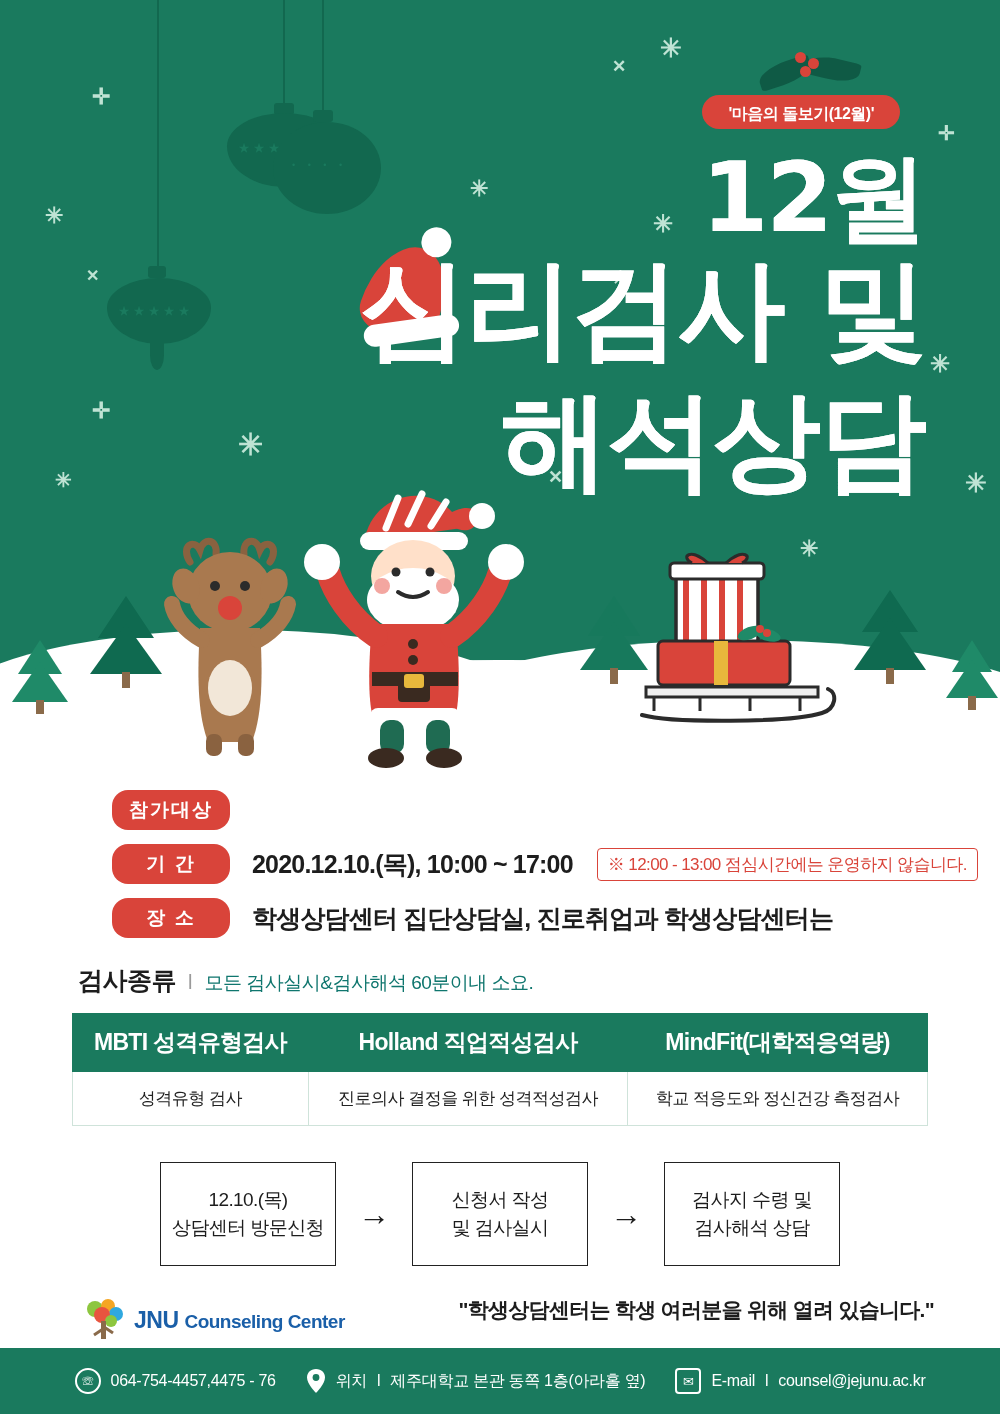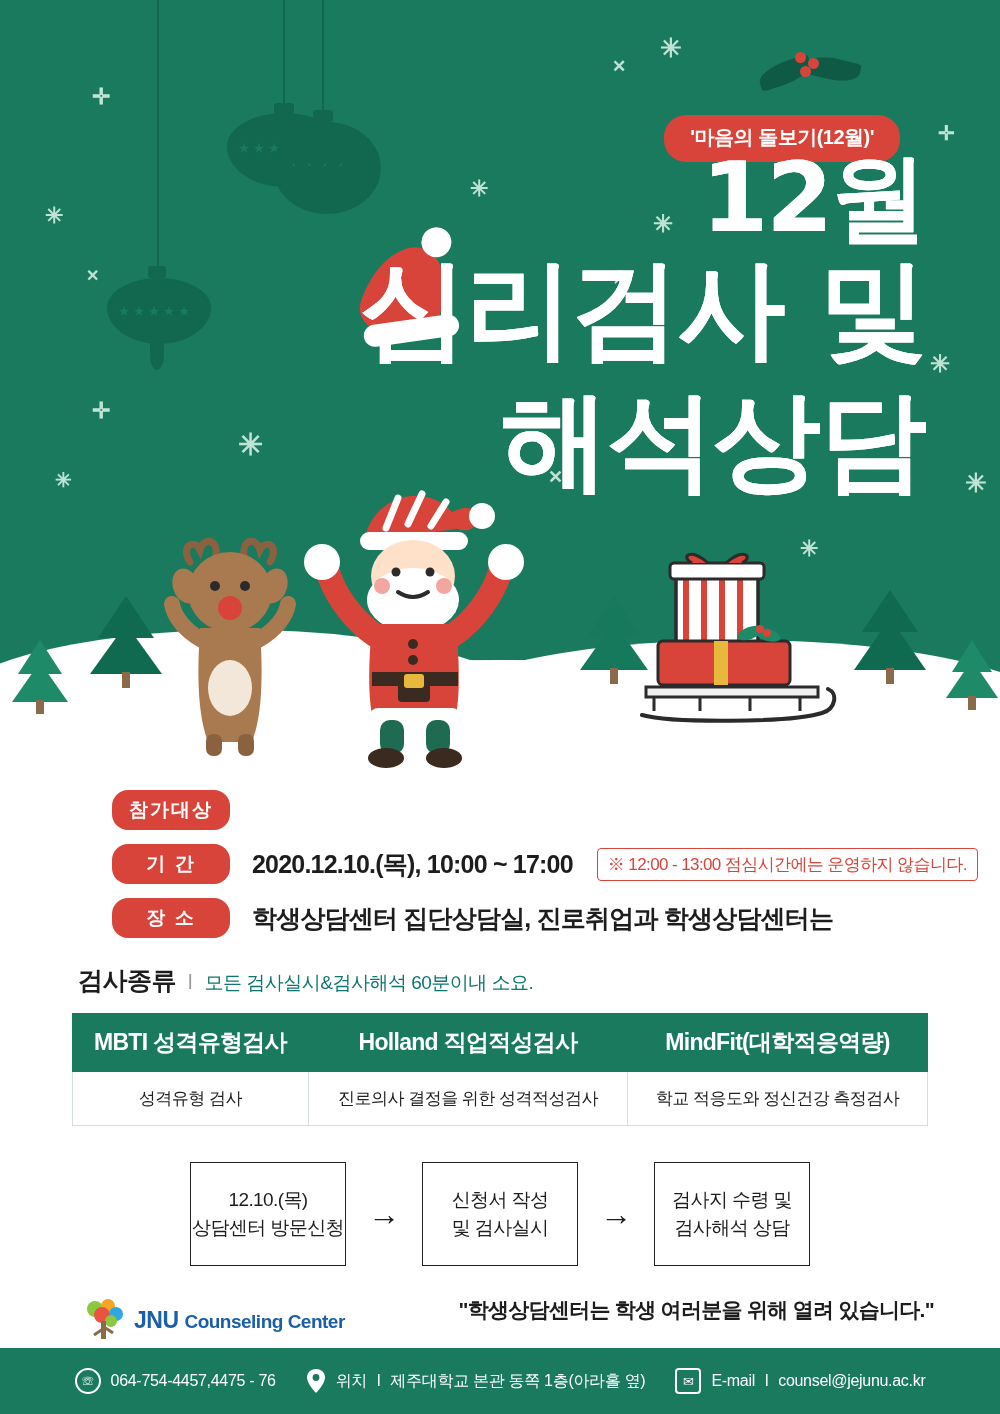--- a/index.html
+++ b/index.html
@@ -43,25 +43,24 @@
     position:absolute; background:#12684f; border-radius:50% 50% 50% 50% / 45% 45% 55% 55%;
   }
   .orn-cap { position:absolute; background:#12684f; border-radius:3px; }
   .orn-stars { position:absolute; color:#1a7a5e; font-size:12px; letter-spacing:3px; }
   .orn-dots { position:absolute; color:#1a7a5e; font-size:9px; letter-spacing:5px; }
 
   
   .badge {
     position:absolute; right:100px; top:95px;
     background:#d9443a; color:#ffffff;
-    font-size:20px; font-weight:bold;
-    padding:9px 26px 11px; border-radius:22px;
+    font-size:16px; font-weight:bold;
+    padding:9px 26px 4px; border-radius:22px;
     letter-spacing:-0.5px;
     white-space:nowrap;
-    margin-top:20px;
   }
   
   .holly-leaf {
     position:absolute; width:54px; height:22px; background:#0f5a45;
     border-radius:60% 10% 60% 10%;
   }
   .holly-berry { position:absolute; width:11px; height:11px; border-radius:50%; background:#d9443a; }
 
   
   .title {
@@ -130,21 +129,21 @@
     background:#1a7a5e; color:#fff; font-size:23px; font-weight:bold;
     padding:13px 4px; letter-spacing:-0.7px; border:1px solid #1a7a5e;
   }
   table.tests td {
     border:1px solid #cfe3da; font-size:17px; color:#222; text-align:center;
     padding:15px 6px; letter-spacing:-0.5px; background:#fff;
   }
 
   .steps { display:flex; align-items:center; justify-content:center; margin-top:36px; gap:22px; }
   .step {
-    border:1.8px solid #222; width:156px; height:104px;
+    border:1.8px solid #222; width:176px; height:104px;
     display:flex; flex-direction:column; align-items:center; justify-content:center;
     font-size:19px; color:#1d1d1d; letter-spacing:-0.6px; line-height:1.5;
   }
   .arrow { font-size:32px; font-weight:bold; color:#1d1d1d; }
 
   
   .brandrow {
     position:absolute; left:0; top:1290px; width:1000px; height:60px;
     display:flex; align-items:center;
   }

